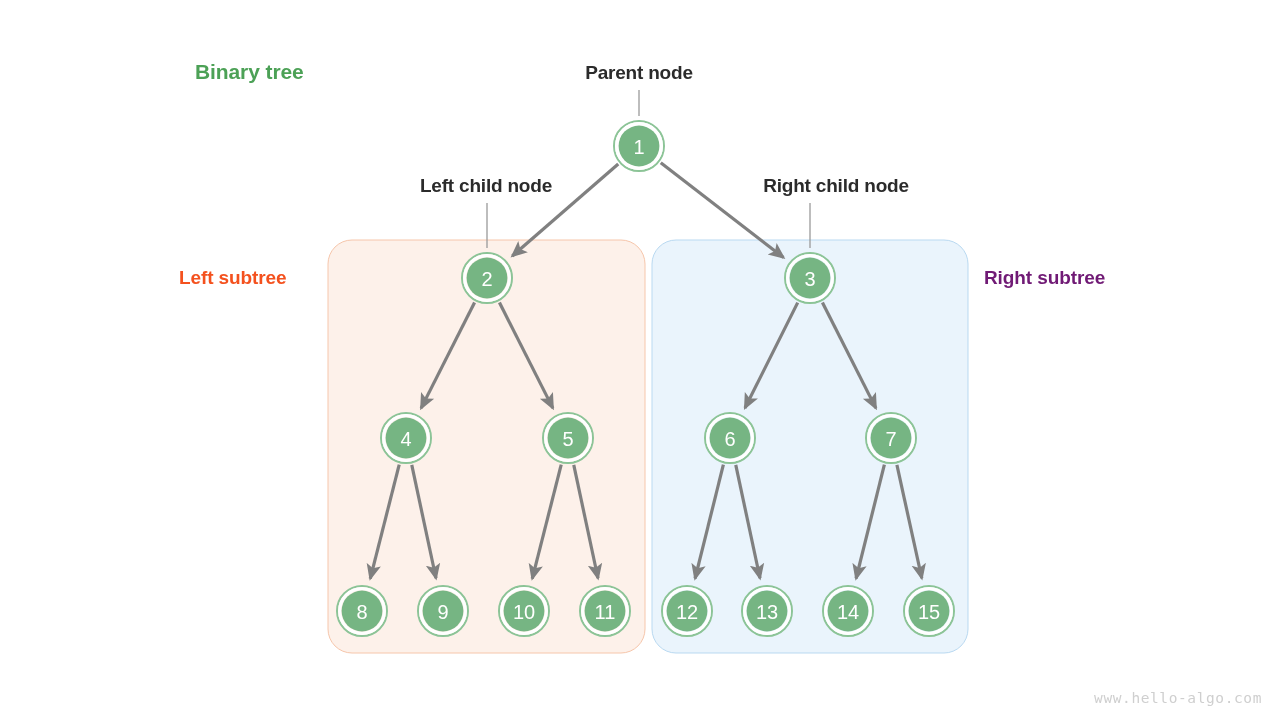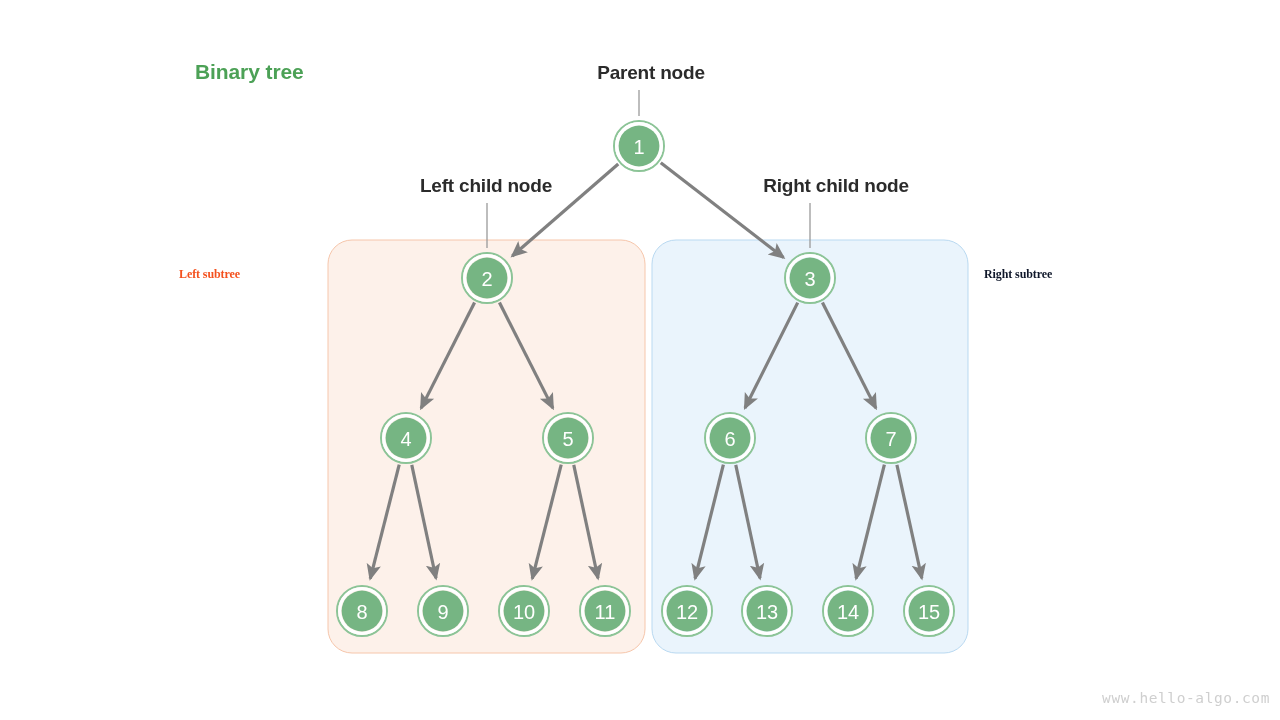--- a/index.html
+++ b/index.html
@@ -34,27 +34,26 @@
   .title-label {
     font-size: 21px;
     letter-spacing: -0.1px;
   }
   .callout-label {
     font-size: 19px;
     color: #2b2b2b;
     letter-spacing: -0.2px;
   }
   .side-label {
-    font-size: 12px;
+    font-size: 19px;
     letter-spacing: -0.1px;
-    font-family: Liberation Serif, serif;
   }
   .watermark {
     position: absolute;
-    right: 10px;
+    right: 18px;
     bottom: 14px;
     font-family: "DejaVu Sans Mono", "Liberation Mono", monospace;
     font-size: 14.5px;
     color: #cfcfcf;
     letter-spacing: 0.6px;
     white-space: nowrap;
   }
   .node-text {
     font-family: "Liberation Sans", sans-serif;
     font-size: 20px;
@@ -189,21 +188,21 @@
           <circle cx="929" cy="611" r="22.4" fill="none" stroke="#ffffff" stroke-width="3"></circle>
           <circle cx="929" cy="611" r="20.4" fill="#76b583" stroke="none"></circle>
           <text x="929" y="611.5" class="node-text">15</text>
         </g>
       </g>
   </svg>
 
   <div class="lbl title-label" style="left: 195px; top: 61px; color: rgb(76, 161, 86);">Binary tree</div>
 
   <div class="lbl side-label" style="left: 179px; top: 268px; color: rgb(244, 81, 30);">Left subtree</div>
-  <div class="lbl side-label" style="left: 984px; top: 268px; color: #0f172a;">Right subtree</div>
-
-  <div class="lbl callout-label" style="left: 639px; top: 63px; transform: translateX(-50%); margin-left: 12px;">Parent node</div>
+  <div class="lbl side-label" style="left: 984px; top: 268px; color: #701a75;">Right subtree</div>
+
+  <div class="lbl callout-label" style="left: 639px; top: 63px; transform: translateX(-50%);">Parent node</div>
   <div class="lbl callout-label" style="left: 486px; top: 176px; transform: translateX(-50%); text-align: right;">Left child node</div>
   <div class="lbl callout-label" style="left: 836px; top: 176px; transform: translateX(-50%);">Right child node</div>
 
   <div class="watermark">www.hello-algo.com</div>
 
 </div>
 
 </body></html>

